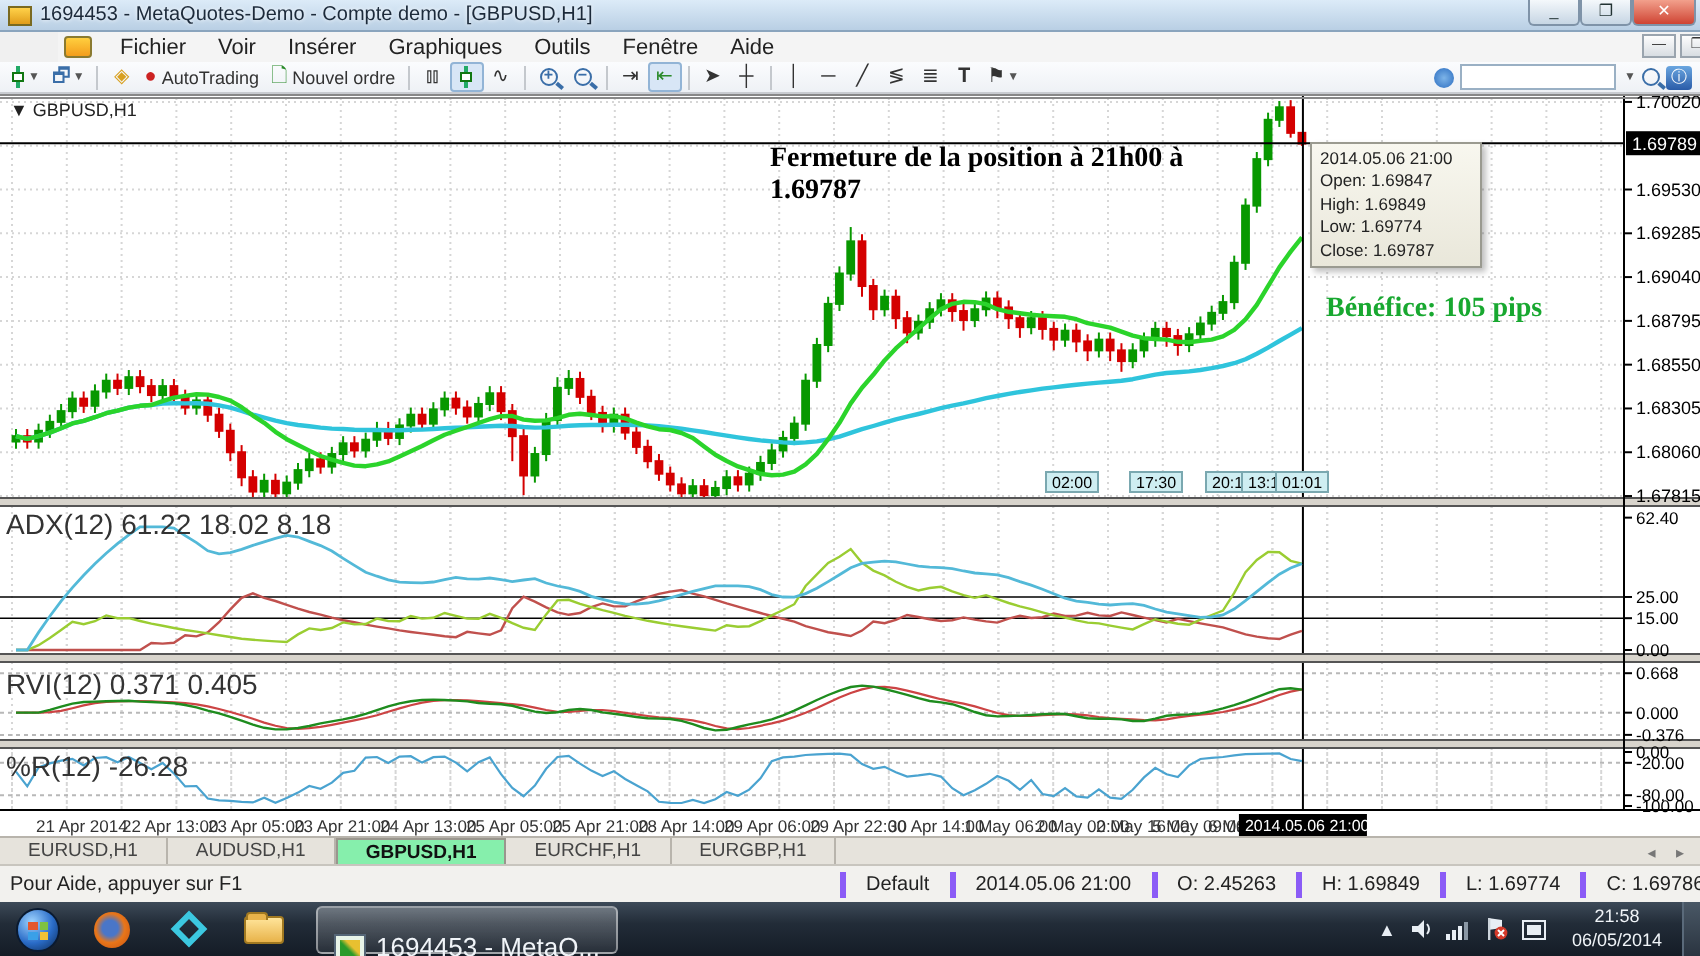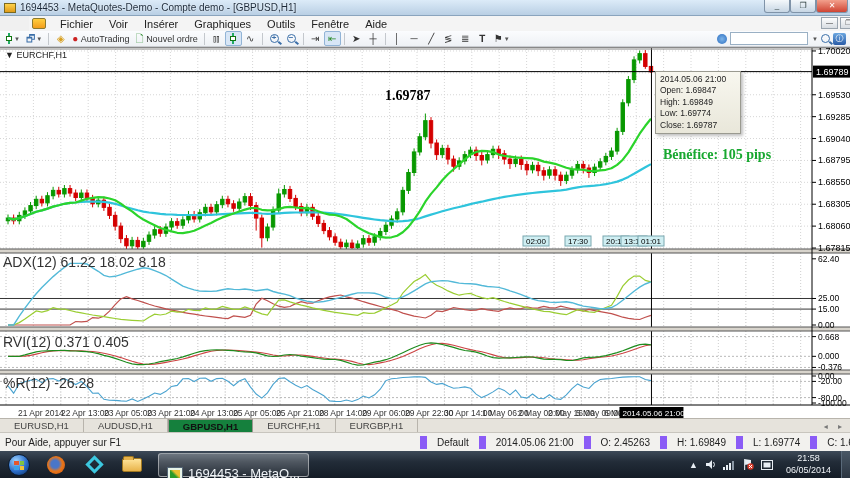--- a/index.html
+++ b/index.html
@@ -56,28 +56,28 @@
   #tooltip { left:655px; top:23px; width:86px; background:linear-gradient(#f8f7ef,#e9e7da); border:1px solid #9a9a90;
     box-shadow:2px 2px 3px rgba(0,0,0,.25); font-size:8.5px; color:#222; padding:2px 4px; line-height:1.35; }
   .pane-label { font-size:14px; color:#333; background:transparent; }
   #adx-label { left:3px; top:206px; }
   #rvi-label { left:3px; top:286px; }
   #wpr-label { left:3px; top:327px; }
 
   
   #tabsrow { position:absolute; left:0; top:418px; width:850px; height:14px; background:#e6e3dc; border-top:1px solid #b8b4ac; display:flex; align-items:flex-end; }
   .chart-tab { height:13px; padding:1px 14px 8px; font-size:9.5px; color:#444; border-right:1px solid #b8b4ac; background:#e6e3dc; }
-  .chart-tab.active { background:#15803d; font-weight:bold; color:#111; border:1px solid #9a968e; border-bottom:none; }
+  .chart-tab.active { background:#86efac; font-weight:bold; color:#111; border:1px solid #9a968e; border-bottom:none; }
   #tab-scroll { position:absolute; right:4px; bottom:1px; font-size:8px; color:#777; letter-spacing:4px; }
 
   
   #statusbar { position:absolute; left:0; top:432px; width:850px; height:19px; background:#f2f1ee; border-top:1px solid #c8c5be;
     display:flex; align-items:center; font-size:10px; color:#222; }
   #status-help { padding-left:5px; flex:0 0 420px; }
-  .status-cell { padding:0 10px; border-left:7px solid #8b5cf6; height:13px; line-height:13px; white-space:nowrap; }
+  .status-cell { padding:0 10px; border-left:3px solid #8b5cf6; height:13px; line-height:13px; white-space:nowrap; }
 
   
   #taskbar { position:absolute; left:0; top:451px; width:850px; height:27px;
     background:linear-gradient(#3d4a58,#222c38 40%,#141c26); display:flex; align-items:center; }
   .orb { width:22px; height:22px; margin-left:8px; border-radius:50%;
     background:radial-gradient(circle at 35% 30%, #9fd4ff, #2a6cc8 55%, #0c2a55); border:1px solid #0a1a30; position:relative; }
   .orb .flag { position:absolute; left:5px; top:6px; width:10px; height:9px; display:grid; grid-template-columns:1fr 1fr; gap:1px; }
   .orb .flag i:nth-child(1){background:#e4572e;} .orb .flag i:nth-child(2){background:#7fc241;}
   .orb .flag i:nth-child(3){background:#3aa0e8;} .orb .flag i:nth-child(4){background:#f0c236;}
   .task-icon { width:24px; height:22px; margin-left:14px; border-radius:3px; display:flex; align-items:center; justify-content:center; }
@@ -681,23 +681,23 @@
         <text x="526" y="196" font-size="8" fill="#000" font-family="Liberation Sans, sans-serif">02:00</text>
         <rect x="565" y="188" width="26" height="10" fill="#cfeef2" stroke="#7aa8b0"></rect>
         <text x="568" y="196" font-size="8" fill="#000" font-family="Liberation Sans, sans-serif">17:30</text>
         <rect x="603" y="188" width="26" height="10" fill="#cfeef2" stroke="#7aa8b0"></rect>
         <text x="606" y="196" font-size="8" fill="#000" font-family="Liberation Sans, sans-serif">20:15</text>
         <rect x="621" y="188" width="26" height="10" fill="#cfeef2" stroke="#7aa8b0"></rect>
         <text x="624" y="196" font-size="8" fill="#000" font-family="Liberation Sans, sans-serif">13:15</text>
         <rect x="638" y="188" width="26" height="10" fill="#cfeef2" stroke="#7aa8b0"></rect>
         <text x="641" y="196" font-size="8" fill="#000" font-family="Liberation Sans, sans-serif">01:01</text>
       </svg>
-    <div class="overlay" id="symbol-label">▼ EURCHF,H1</div>
+    <div class="overlay" id="symbol-label">▼ GBPUSD,H1</div>
     <div class="overlay" id="annotation">
-      <br><span>1.69787</span>
+      <span>Fermeture de la position à 21h00 à</span><br><span>1.69787</span>
     </div>
     <div class="overlay" id="profit-text">Bénéfice: 105 pips</div>
     <div class="overlay" id="tooltip">
       <div>2014.05.06 21:00</div>
       <div>Open: 1.69847</div>
       <div>High: 1.69849</div>
       <div>Low: 1.69774</div>
       <div>Close: 1.69787</div>
     </div>
     <div class="overlay pane-label" id="adx-label">ADX(12) 61.22 18.02 8.18</div>

